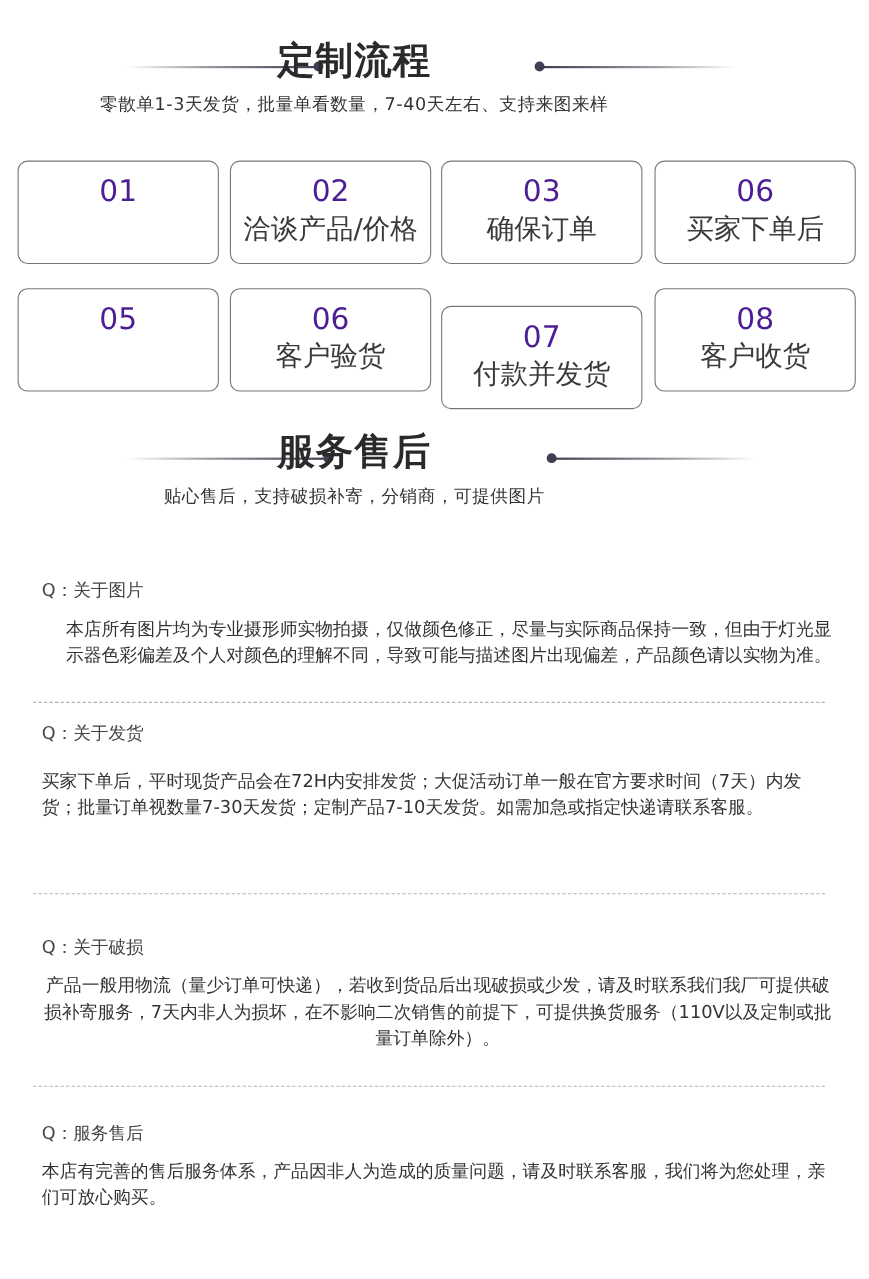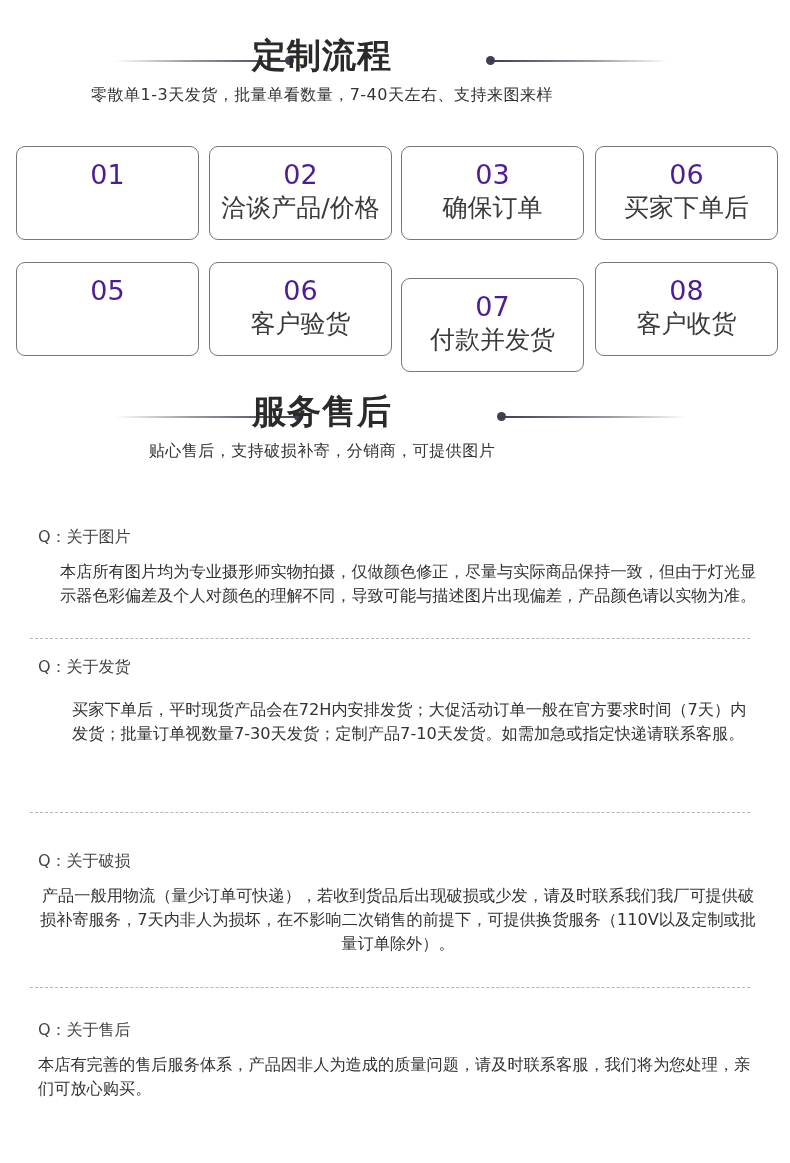--- a/index.html
+++ b/index.html
@@ -92,26 +92,26 @@
 </div>
 
 <div class="faq" style="top:522px;">
   <div class="faq-q">Q：关于图片</div>
   <div class="faq-a" style="margin-top:8px;margin-left:22px;">本店所有图片均为专业摄形师实物拍摄，仅做颜色修正，尽量与实际商品保持一致，但由于灯光显示器色彩偏差及个人对颜色的理解不同，导致可能与描述图片出现偏差，产品颜色请以实物为准。</div>
 </div>
 <div class="divider" style="top:638px;"></div>
 
 <div class="faq" style="top:652px;">
   <div class="faq-q">Q：关于发货</div>
-  <div class="faq-a" style="margin-top:16px;margin-left:34px;">买家下单后，平时现货产品会在72H内安排发货；大促活动订单一般在官方要求时间（7天）内发货；批量订单视数量7-30天发货；定制产品7-10天发货。如需加急或指定快递请联系客服。</div>
+  <div class="faq-a" style="margin-top:16px;">买家下单后，平时现货产品会在72H内安排发货；大促活动订单一般在官方要求时间（7天）内发货；批量订单视数量7-30天发货；定制产品7-10天发货。如需加急或指定快递请联系客服。</div>
 </div>
 <div class="divider" style="top:812px;"></div>
 
 <div class="faq" style="top:846px;">
   <div class="faq-q">Q：关于破损</div>
   <div class="faq-a" style="margin-top:8px;text-align:center;">产品一般用物流（量少订单可快递），若收到货品后出现破损或少发，请及时联系我们我厂可提供破损补寄服务，7天内非人为损坏，在不影响二次销售的前提下，可提供换货服务（110V以及定制或批量订单除外）。</div>
 </div>
 <div class="divider" style="top:987px;"></div>
 
 <div class="faq" style="top:1015px;">
-  <div class="faq-q">Q：关于售后</div>
+  <div class="faq-q">Q：服务售后</div>
   <div class="faq-a" style="margin-top:8px;">本店有完善的售后服务体系，产品因非人为造成的质量问题，请及时联系客服，我们将为您处理，亲们可放心购买。</div>
 </div>
 
 </body></html>

